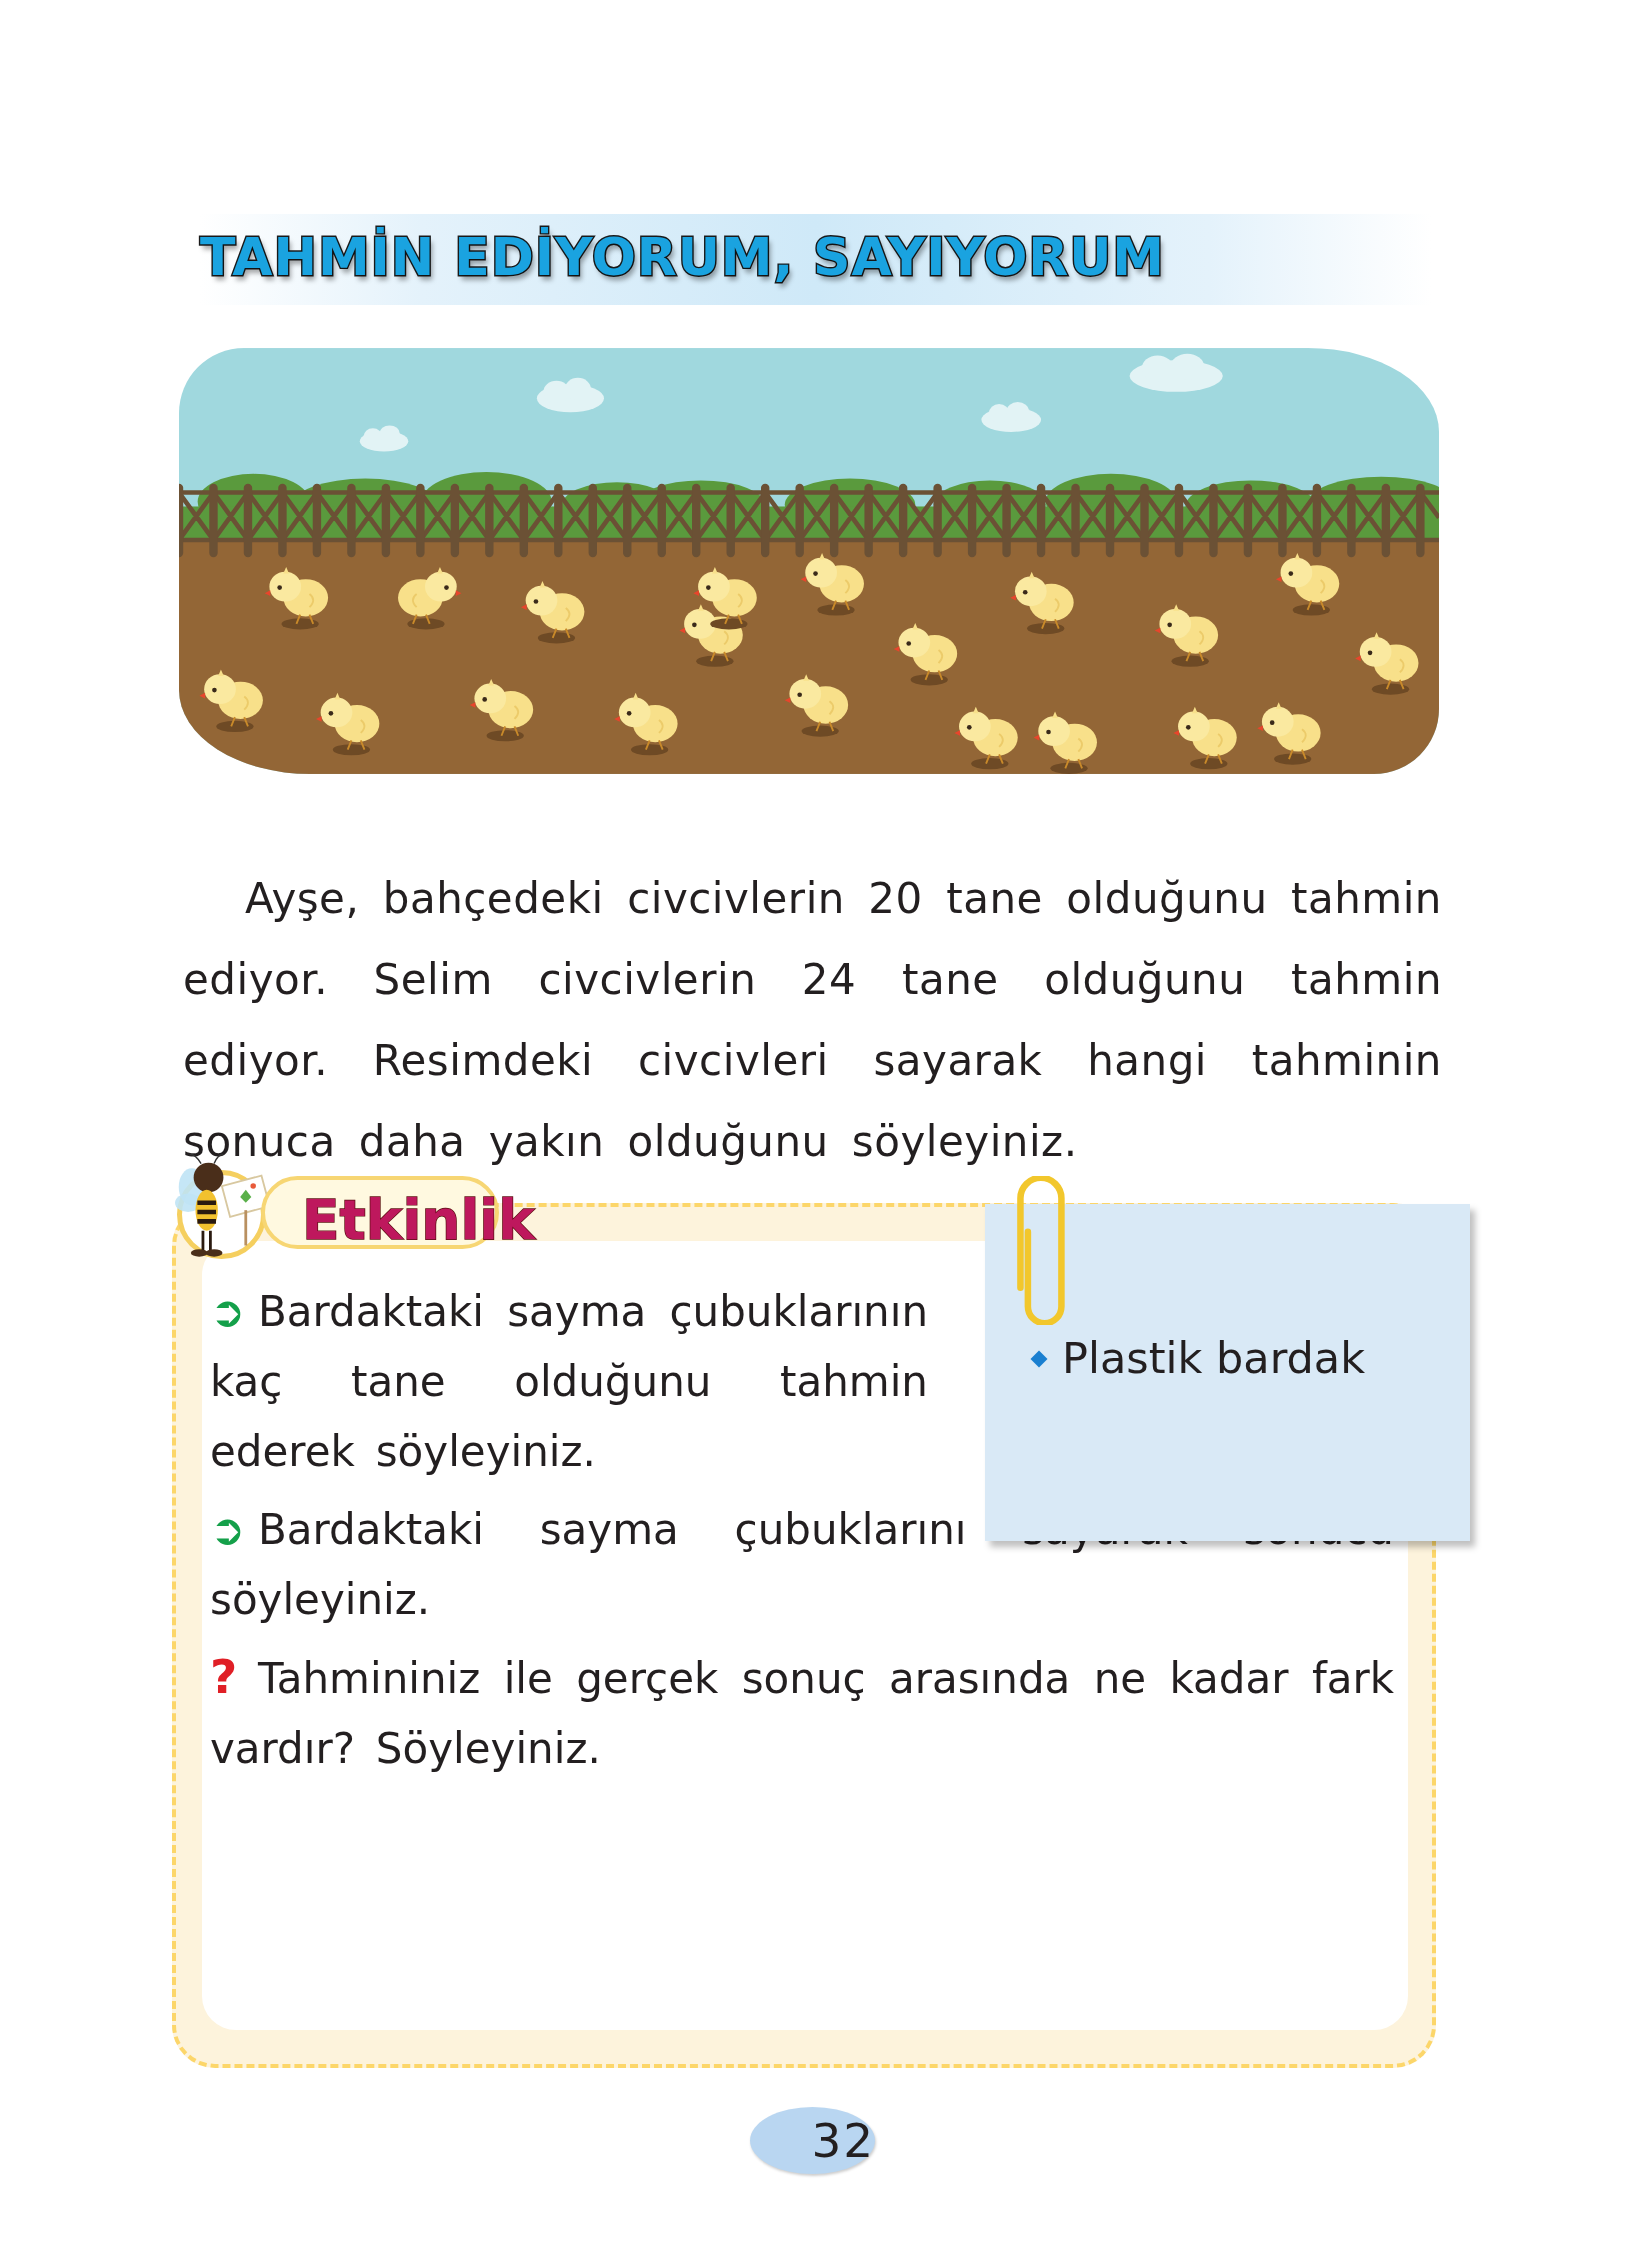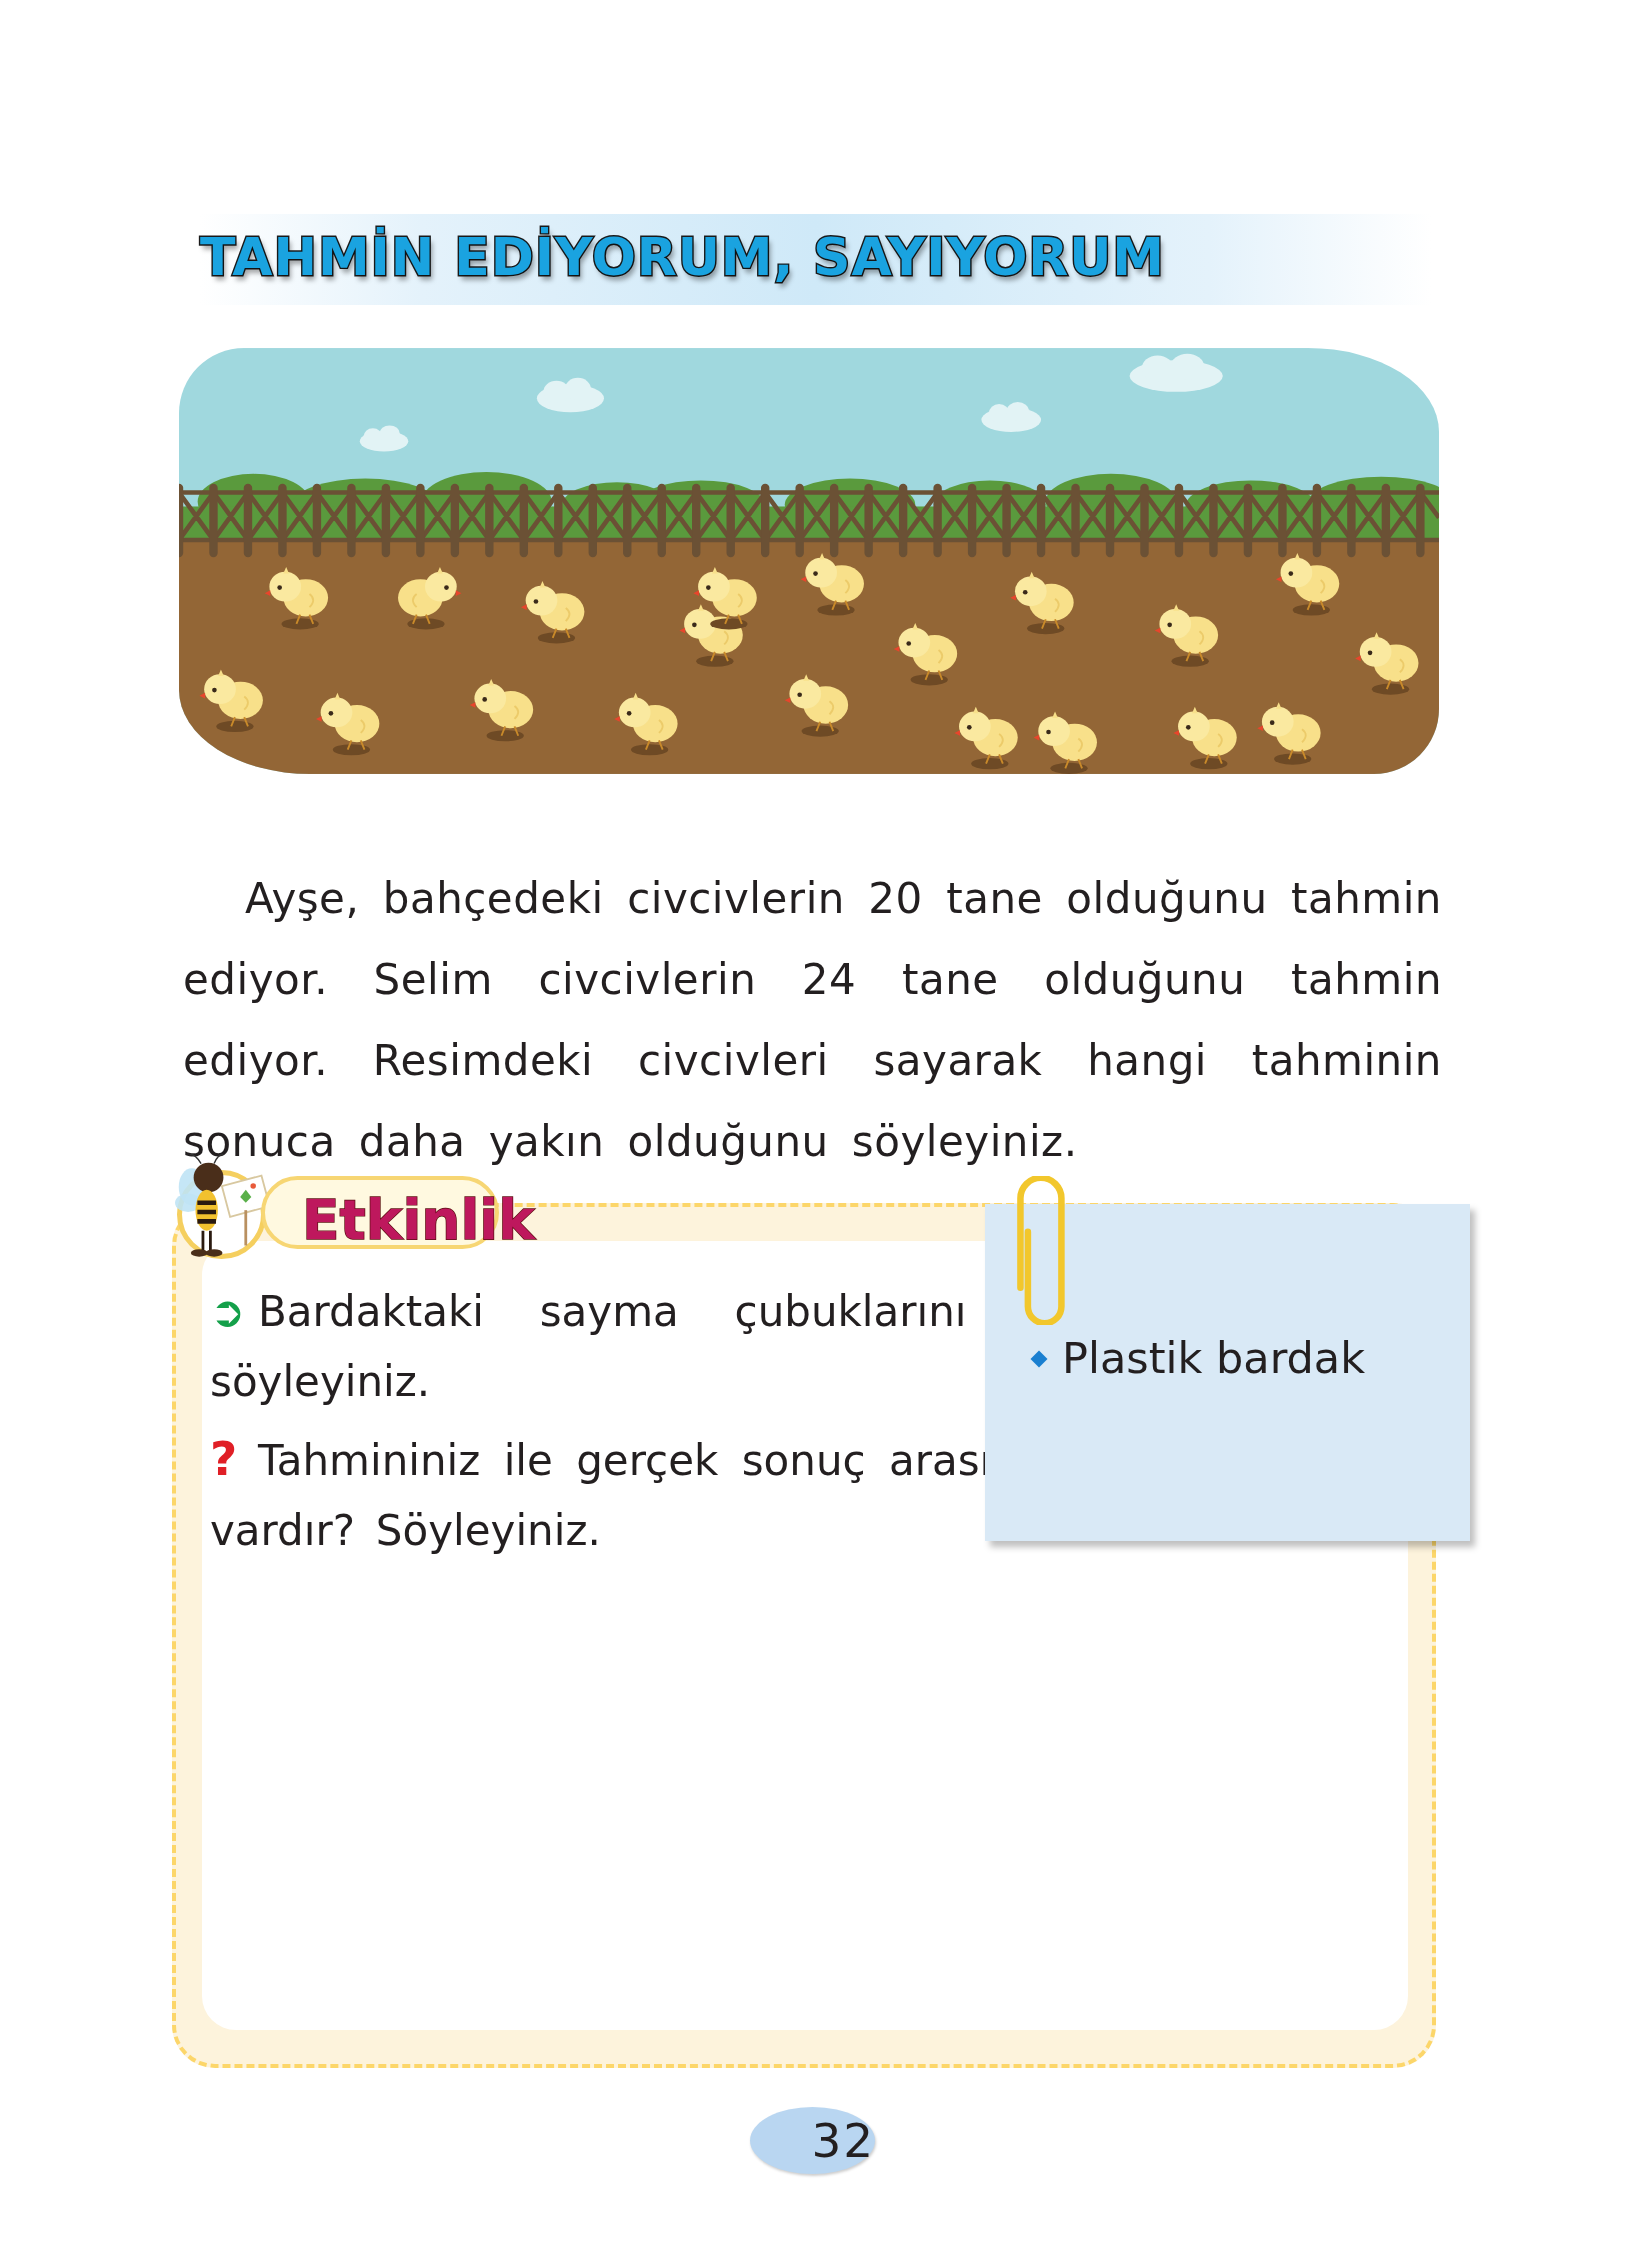--- a/index.html
+++ b/index.html
@@ -206,20 +206,23 @@
   <path d="M34 92 v22 M42 92 v22" stroke="#2a1a10" stroke-width="3"></path>
   <ellipse cx="30" cy="116" rx="9" ry="4" fill="#4a2e1a"></ellipse>
     <ellipse cx="46" cy="116" rx="9" ry="4" fill="#4a2e1a"></ellipse>
 </svg>
 
 <div class="etkinlik-pill">
   <span class="etkinlik-text">Etkinlik</span>
 </div>
 
 <div class="activity-content">
+  <div class="step narrow">
+    <span class="marker">➲</span><span>Bardaktaki sayma çubuklarının kaç tane olduğunu tahmin ederek söyleyiniz.</span>
+  </div>
   <div class="step wide">
     <span class="marker">➲</span><span>Bardaktaki sayma çubuklarını sayarak sonucu söyleyiniz.</span>
   </div>
   <div class="step wide question">
     <span class="q-marker">?</span><span>Tahmininiz ile gerçek sonuç arasında ne kadar fark vardır? Söyleyiniz.</span>
   </div>
 </div>
 
 <div class="note">
   <ul class="note-list">

